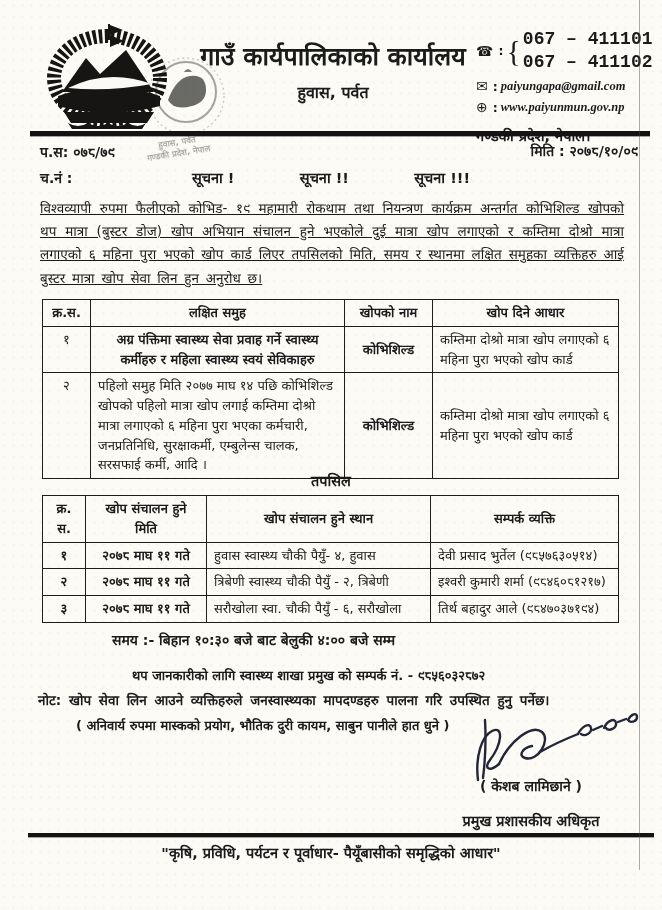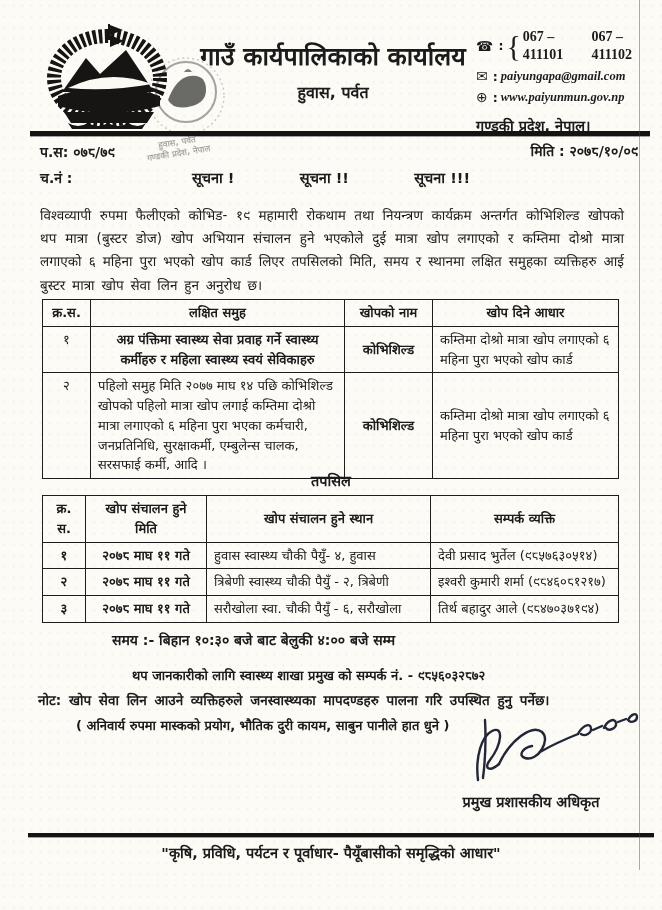--- a/index.html
+++ b/index.html
@@ -16,38 +16,38 @@
   .emblem{ position:absolute; left:28px; top:22px; width:162px; height:110px; }
   .title-block{ position:absolute; left:158px; top:30px; width:350px; text-align:center; }
   .title-muni{ font-size:19px; font-weight:bold; letter-spacing:.5px; }
   .title-office{ font-size:25px; font-weight:bold; margin-top:8px; white-space:nowrap; }
   .title-addr{ font-size:16px; font-weight:bold; margin-top:9px; }
   .contact{ position:absolute; left:476px; top:28px; width:184px; font-size:12.5px; }
   .phone-row{ display:flex; align-items:center; }
   .contact .icon{ font-size:14px; margin-right:2px; }
   .sep{ margin:0 3px; font-weight:bold; }
   .brace{ font-size:30px; font-weight:200; margin-right:2px; font-family:"Liberation Serif", serif; }
-  .phone-nums{ display:flex; flex-direction:row; font-family:Liberation Serif, serif; font-size:14px; font-weight:600; line-height:1.25; }
+  .phone-nums{ display:flex; flex-direction:column; font-family:Liberation Mono, monospace; font-size:18px; font-weight:600; line-height:1.25; }
   .mail-row,.web-row{ display:flex; align-items:center; margin-top:5px; }
   .linkish{ font-style:italic; font-family:"Liberation Serif", serif; font-weight:600; font-size:12.5px; }
   .province{ margin-top:10px; font-weight:bold; font-size:14.5px; white-space:nowrap; }
   .stamp{ position:absolute; left:138px; top:56px; width:96px; height:82px; opacity:.8; pointer-events:none; }
   .stamp-remnant{ position:absolute; left:146px; top:137px; transform:rotate(-9deg); color:rgba(45,42,38,.38); font-size:8.5px; line-height:1.3; font-weight:bold; text-align:center; }
   .rule{ position:absolute; left:30px; right:12px; height:5px; background:#141414; box-shadow:0 1px 0 rgba(0,0,0,.35); }
   .rule-top{ top:131px; }
   .rule-bottom{ top:833px; height:4px; left:28px; right:8px; }
   
   .meta{ font-weight:bold; font-size:14px; }
   .ref-no{ position:absolute; left:40px; top:142px; }
   .doc-date{ position:absolute; right:24px; top:141px; }
   .chalani{ position:absolute; left:40px; top:168px; }
   .notices{ position:absolute; left:192px; top:167px; width:278px; display:flex; justify-content:space-between; }
   .notice{ font-weight:bold; font-size:14.5px; }
   
-  .paragraph{ position:absolute; left:40px; top:204px; width:584px; font-size:13.5px; line-height:1.72; text-align:justify; word-spacing:2.5px; }
+  .paragraph{ position:absolute; left:40px; top:197px; width:584px; font-size:13.5px; line-height:1.72; text-align:justify; word-spacing:2.5px;text-decoration:underline; }
   table{ border-collapse:collapse; table-layout:fixed; }
   td,th{ border:1.6px solid #1d1d1d; padding:3px 7px; font-size:13px; line-height:1.52; vertical-align:top; }
   th{ font-weight:bold; text-align:center; vertical-align:middle; }
   .tbl-targets{ position:absolute; left:42px; top:299px; width:576px; }
   .tbl-targets col:nth-child(1){ width:48px; } .tbl-targets col:nth-child(2){ width:254px; }
   .tbl-targets col:nth-child(3){ width:88px; } .tbl-targets col:nth-child(4){ width:186px; }
   .cell-sn{ text-align:center; }
   .cell-bold{ font-weight:bold;text-align:center; }
   .cell-vaccine{ text-align:center; font-weight:bold; vertical-align:middle; }
   .cell-basis{ vertical-align:middle; }
@@ -222,20 +222,21 @@
       <path d="M47 54 C58 30 80 14 90 22 C99 30 86 52 73 48 C66 46 70 38 80 36"></path>
       <path d="M88 42 C102 34 116 28 126 24"></path>
       <path d="M126 24 c4 -8 12 -12 13 -6 c1 5 -6 9 -10 6"></path>
       <path d="M141 20 l9 -4"></path>
       <path d="M152 18 c3 -7 11 -11 12 -5 c1 5 -7 9 -10 5"></path>
       <path d="M166 12 l8 -3"></path>
       <path d="M176 10 c3 -6 9 -8 9 -3 c0 4 -5 6 -8 4"></path>
     </g>
   </svg>
   <div class="sign-block">
+    <div class="sign-name">( केशब  लामिछाने )</div>
     <div class="sign-title">प्रमुख प्रशासकीय अधिकृत</div>
   </div>
 
   <div class="rule rule-bottom"></div>
   <div class="slogan">"कृषि, प्रविधि, पर्यटन र पूर्वाधार- पैयूँबासीको समृद्धिको आधार"</div>
 
   <div class="scan-line"></div>
 </div>
 
 </body></html>

